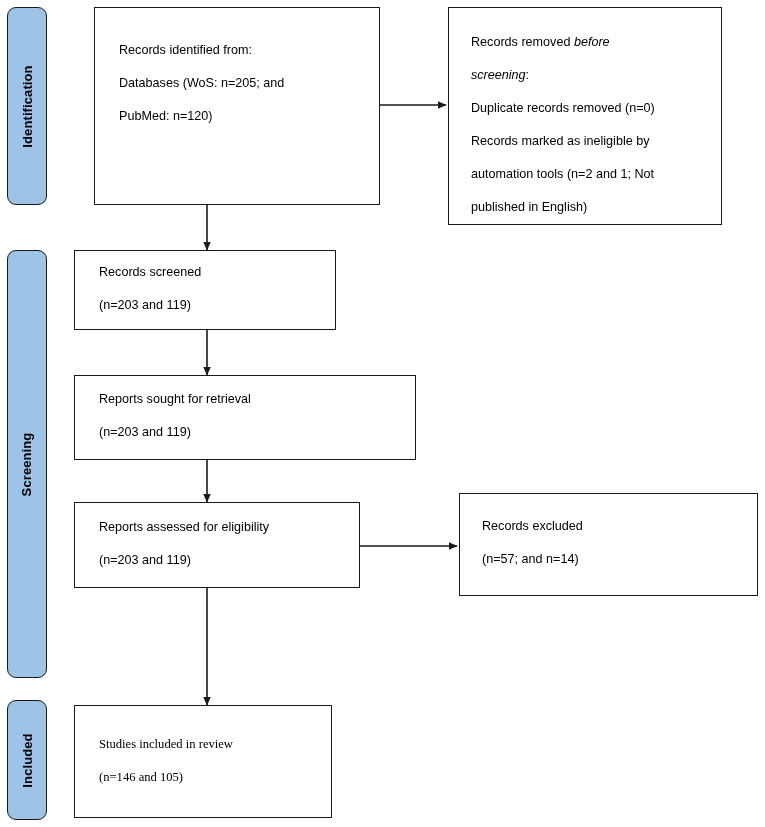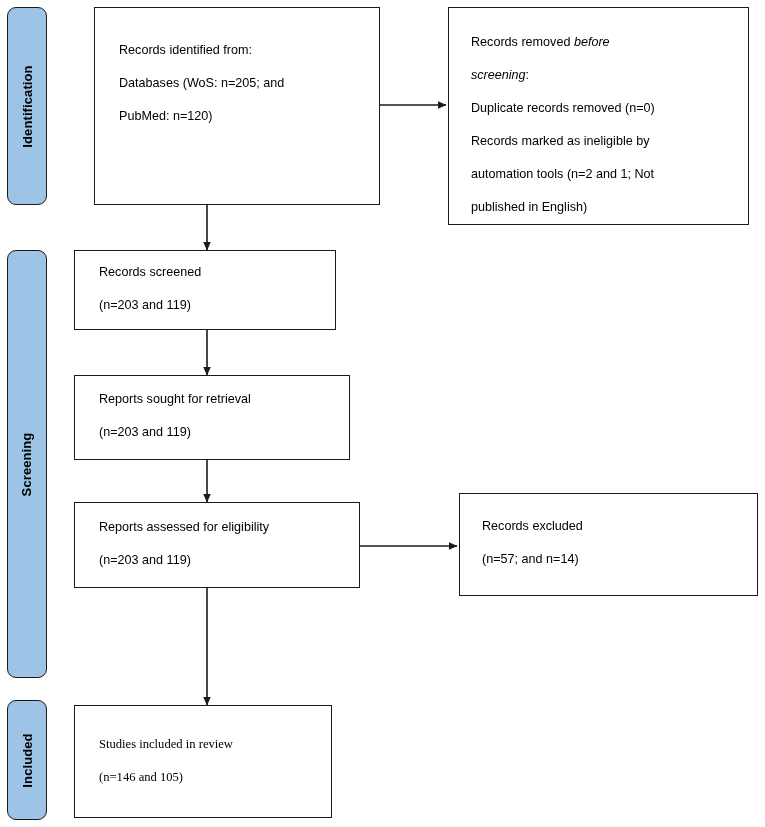--- a/index.html
+++ b/index.html
@@ -103,21 +103,21 @@
   </div>
 
   <div class="node-box" style="left:74px; top:7px; width:286px; height:198px;margin-left:20px;">
     <div class="node-text" style="top:26px;">
       <span class="ln">Records identified from:</span>
       <span class="ln">Databases (WoS: n=205; and</span>
       <span class="ln">PubMed: n=120)</span>
     </div>
   </div>
 
-  <div class="node-box" style="left:448px; top:7px; width:301px; height:218px;">
+  <div class="node-box" style="left:448px; top:7px; width:274px; height:218px;">
     <div class="node-text" style="top:18px; left:22px;">
       <span class="ln">
         <span>Records removed </span><span class="ital">before</span>
       </span>
       <span class="ln">
         <span class="ital">screening</span><span>:</span>
       </span>
       <span class="ln">Duplicate records removed (n=0)</span>
       <span class="ln">Records marked as ineligible by</span>
       <span class="ln">automation tools (n=2 and 1; Not</span>
@@ -125,21 +125,21 @@
     </div>
   </div>
 
   <div class="node-box" style="left:74px; top:250px; width:262px; height:80px;">
     <div class="node-text" style="top:5px;">
       <span class="ln">Records screened</span>
       <span class="ln">(n=203 and 119)</span>
     </div>
   </div>
 
-  <div class="node-box" style="left:74px; top:375px; width:276px; height:85px;">
+  <div class="node-box" style="left:74px; top:375px; width:342px; height:85px;">
     <div class="node-text" style="top:7px;">
       <span class="ln">Reports sought for retrieval</span>
       <span class="ln">(n=203 and 119)</span>
     </div>
   </div>
 
   <div class="node-box" style="left:74px; top:502px; width:286px; height:86px;">
     <div class="node-text" style="top:8px;">
       <span class="ln">Reports assessed for eligibility</span>
       <span class="ln">(n=203 and 119)</span>

